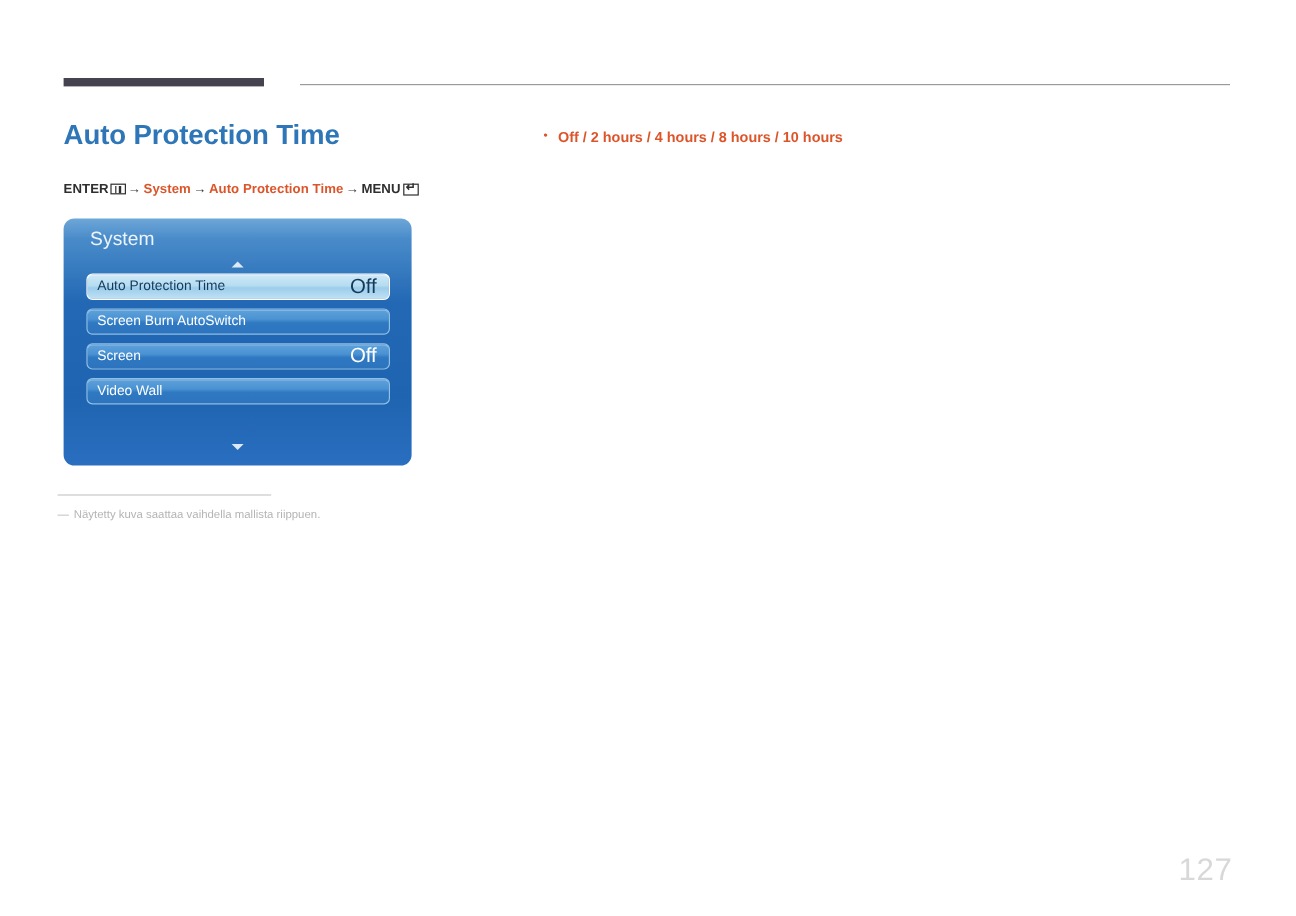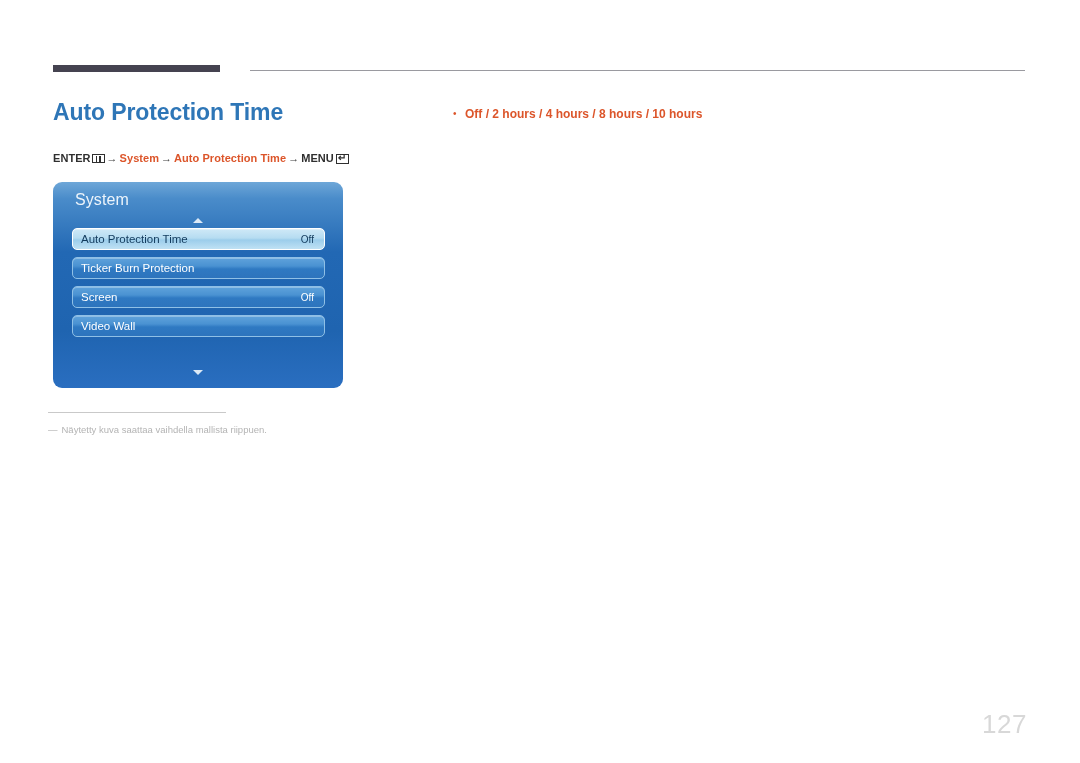--- a/index.html
+++ b/index.html
@@ -181,21 +181,21 @@
     font-size: 11.5px;
     color: #ffffff;
     white-space: nowrap;
   }
   .osd-item.selected .osd-item-label { color: #123a5c; }
   .osd-item-value {
     position: absolute;
     right: 10px;
     top: 50%;
     transform: translateY(-50%);
-    font-size: 10px;
+    font-size: 17px;
     color: #ffffff;
     white-space: nowrap;
   }
   .osd-item.selected .osd-item-value { color: #123a5c; }
 
   
   .desc-block {
     position: absolute;
     left: 447px;
     top: 99px;
@@ -278,21 +278,21 @@
   <div class="osd-arrow-up">
     <span class="arrow-tri-up"></span>
   </div>
 
   <div class="osd-list">
     <div class="osd-item selected">
       <span class="osd-item-label">Auto Protection Time</span>
       <span class="osd-item-value">Off</span>
     </div>
     <div class="osd-item">
-      <span class="osd-item-label">Ticker Burn Protection</span>
+      <span class="osd-item-label">Screen Burn AutoSwitch</span>
       <span class="osd-item-value"></span>
     </div>
     <div class="osd-item">
       <span class="osd-item-label">Screen</span>
       <span class="osd-item-value">Off</span>
     </div>
     <div class="osd-item">
       <span class="osd-item-label">Video Wall</span>
       <span class="osd-item-value"></span>
     </div>

